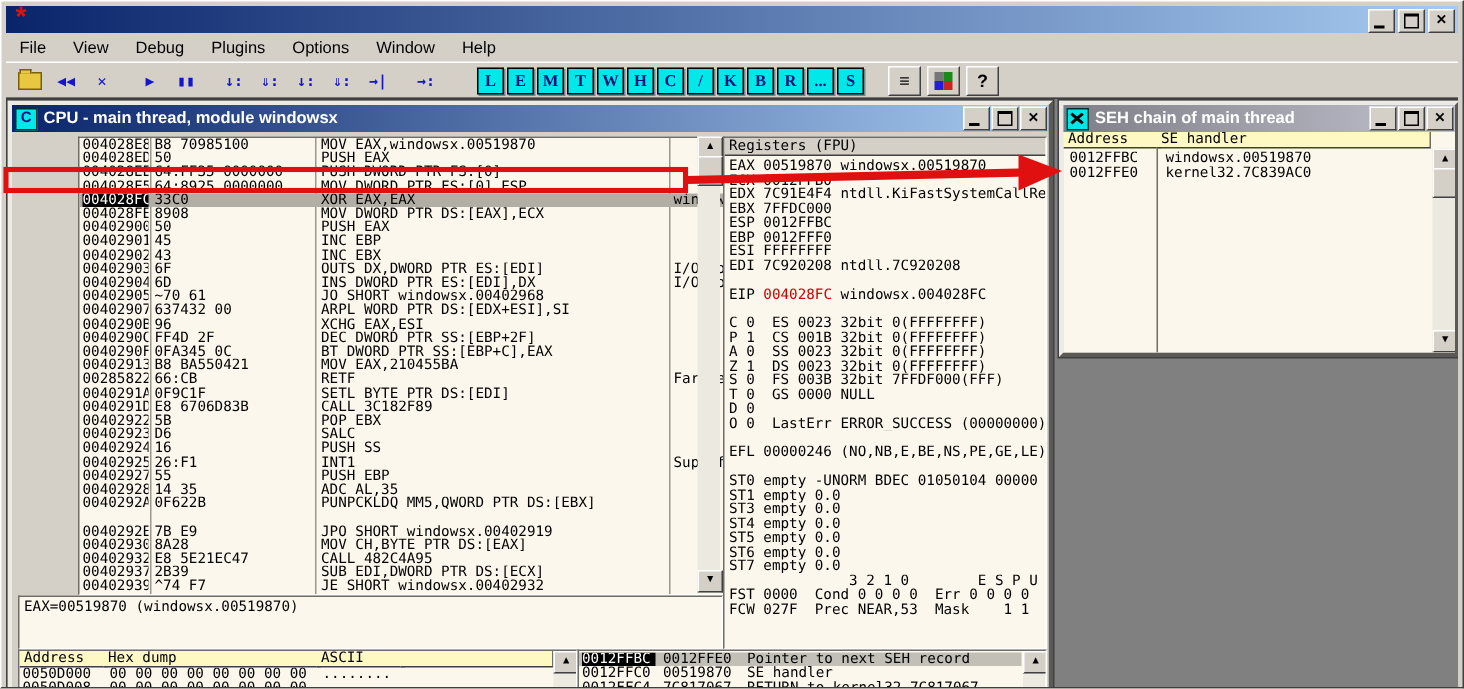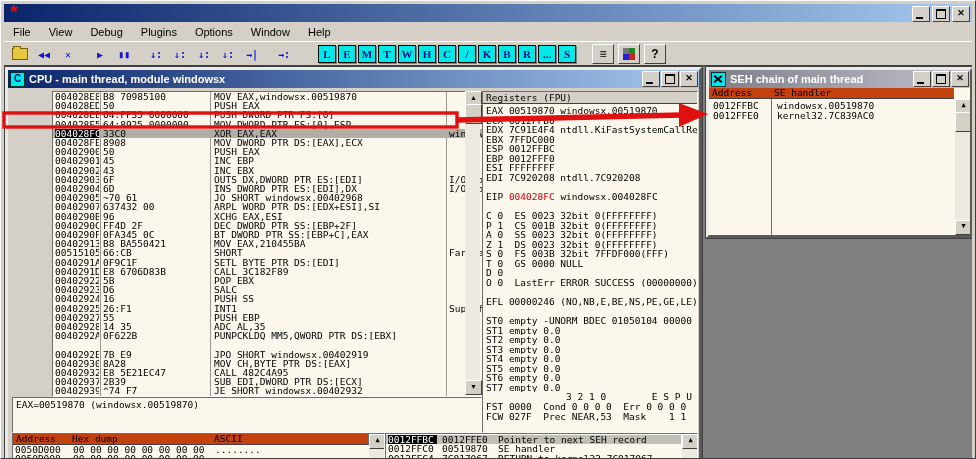--- a/index.html
+++ b/index.html
@@ -82,21 +82,21 @@
   .red{color:#D00000;}
 
   
   .sbar{position:absolute;background:#ECE9E0;}
   .sbtn{position:absolute;left:0;width:15px;height:13px;background:#D4D0C8;border:1px solid;
     border-color:#fff #404040 #404040 #fff;font-size:7px;line-height:11px;text-align:center;color:#000;}
   .sthumb{position:absolute;left:0;width:15px;background:#D4D0C8;border:1px solid;
     border-color:#fff #404040 #404040 #fff;}
 
   
-  .hcell{position:absolute;top:0;height:10px;background:#c2410c;border-right:1px solid #6F6D68;
+  .hcell{position:absolute;top:0;height:10px;background:#fef9c3;border-right:1px solid #6F6D68;
     border-bottom:1px solid #404040;padding-left:3px;line-height:10px;}
   .mrow{position:absolute;left:0;right:0;height:9.2px;line-height:9.4px;white-space:pre;overflow:hidden;}
   .srow-gray{background:#C2BFB7;}
 
   .seh-row{position:absolute;left:0;right:16px;height:9.5px;line-height:9.7px;white-space:pre;}
 
   svg.overlay{position:absolute;inset:0;z-index:60;pointer-events:none;}
 </style>
 </head>
 <body>
@@ -201,21 +201,21 @@
             <div class="drow" style="top: 64.4px;"><div class="c addr">00402901</div><div class="c hex">45</div><div class="c asm">INC EBP</div></div>
             <div class="drow" style="top: 73.6px;"><div class="c addr">00402902</div><div class="c hex">43</div><div class="c asm">INC EBX</div></div>
             <div class="drow" style="top: 82.8px; padding-left: 28px;"><div class="c addr">00402903</div><div class="c hex">6F</div><div class="c asm">OUTS DX,DWORD PTR ES:[EDI]</div><div class="c cmt">I/O comma</div></div>
             <div class="drow" style="top: 92px;"><div class="c addr">00402904</div><div class="c hex">6D</div><div class="c asm">INS DWORD PTR ES:[EDI],DX</div><div class="c cmt">I/O comma</div></div>
             <div class="drow" style="top: 101.2px;"><div class="c addr">00402905</div><div class="c hex">~70 61</div><div class="c asm">JO SHORT windowsx.00402968</div></div>
             <div class="drow" style="top: 110.4px;"><div class="c addr">00402907</div><div class="c hex">637432 00</div><div class="c asm">ARPL WORD PTR DS:[EDX+ESI],SI</div></div>
             <div class="drow" style="top: 119.6px;"><div class="c addr">0040290B</div><div class="c hex">96</div><div class="c asm">XCHG EAX,ESI</div></div>
             <div class="drow" style="top: 128.8px;"><div class="c addr">0040290C</div><div class="c hex">FF4D 2F</div><div class="c asm">DEC DWORD PTR SS:[EBP+2F]</div></div>
             <div class="drow" style="top: 138px;"><div class="c addr">0040290F</div><div class="c hex">0FA345 0C</div><div class="c asm">BT DWORD PTR SS:[EBP+C],EAX</div></div>
             <div class="drow" style="top: 147.2px;"><div class="c addr">00402913</div><div class="c hex">B8 BA550421</div><div class="c asm">MOV EAX,210455BA</div></div>
-            <div class="drow" style="top: 156.4px;"><div class="c addr">00515105</div><div class="c hex">66:CB</div><div class="c asm">SHORT</div><div class="c cmt">Far retur</div></div>
+            <div class="drow" style="top: 156.4px;"><div class="c addr">00285822</div><div class="c hex">66:CB</div><div class="c asm">RETF</div><div class="c cmt">Far retur</div></div>
             <div class="drow" style="top: 165.6px;"><div class="c addr">0040291A</div><div class="c hex">0F9C1F</div><div class="c asm">SETL BYTE PTR DS:[EDI]</div></div>
             <div class="drow" style="top: 174.8px;"><div class="c addr">0040291D</div><div class="c hex">E8 6706D83B</div><div class="c asm">CALL 3C182F89</div></div>
             <div class="drow" style="top: 184px;"><div class="c addr">00402922</div><div class="c hex">5B</div><div class="c asm">POP EBX</div></div>
             <div class="drow" style="top: 193.2px;"><div class="c addr">00402923</div><div class="c hex">D6</div><div class="c asm">SALC</div></div>
             <div class="drow" style="top: 202.4px;"><div class="c addr">00402924</div><div class="c hex">16</div><div class="c asm">PUSH SS</div></div>
             <div class="drow" style="top: 211.6px;"><div class="c addr">00402925</div><div class="c hex">26:F1</div><div class="c asm">INT1</div><div class="c cmt">Superfluo</div></div>
             <div class="drow" style="top: 220.8px;"><div class="c addr">00402927</div><div class="c hex">55</div><div class="c asm">PUSH EBP</div></div>
             <div class="drow" style="top: 230px;"><div class="c addr">00402928</div><div class="c hex">14 35</div><div class="c asm">ADC AL,35</div></div>
             <div class="drow" style="top: 239.2px;"><div class="c addr">0040292A</div><div class="c hex">0F622B</div><div class="c asm">PUNPCKLDQ MM5,QWORD PTR DS:[EBX]</div></div>
             <div class="drow" style="top: 257.6px;"><div class="c addr">0040292E</div><div class="c hex">7B E9</div><div class="c asm">JPO SHORT windowsx.00402919</div></div>
@@ -251,21 +251,20 @@
               <div class="rline">Z 1  DS 0023 32bit 0(FFFFFFFF)</div>
               <div class="rline">S 0  FS 003B 32bit 7FFDF000(FFF)</div>
               <div class="rline">T 0  GS 0000 NULL</div>
               <div class="rline">D 0</div>
               <div class="rline">O 0  LastErr ERROR_SUCCESS (00000000)</div>
               <div class="rline">&nbsp;</div>
               <div class="rline">EFL 00000246 (NO,NB,E,BE,NS,PE,GE,LE)</div>
               <div class="rline">&nbsp;</div>
               <div class="rline">ST0 empty -UNORM BDEC 01050104 00000</div>
               <div class="rline">ST1 empty 0.0</div>
-              <div class="rline">ST2 empty 0.0</div>
               <div class="rline">ST3 empty 0.0</div>
               <div class="rline">ST4 empty 0.0</div>
               <div class="rline">ST5 empty 0.0</div>
               <div class="rline">ST6 empty 0.0</div>
               <div class="rline">ST7 empty 0.0</div>
               <div class="rline">              3 2 1 0        E S P U</div>
               <div class="rline">FST 0000  Cond 0 0 0 0  Err 0 0 0 0</div>
               <div class="rline">FCW 027F  Prec NEAR,53  Mask    1 1</div>
             </div>
         </div>

